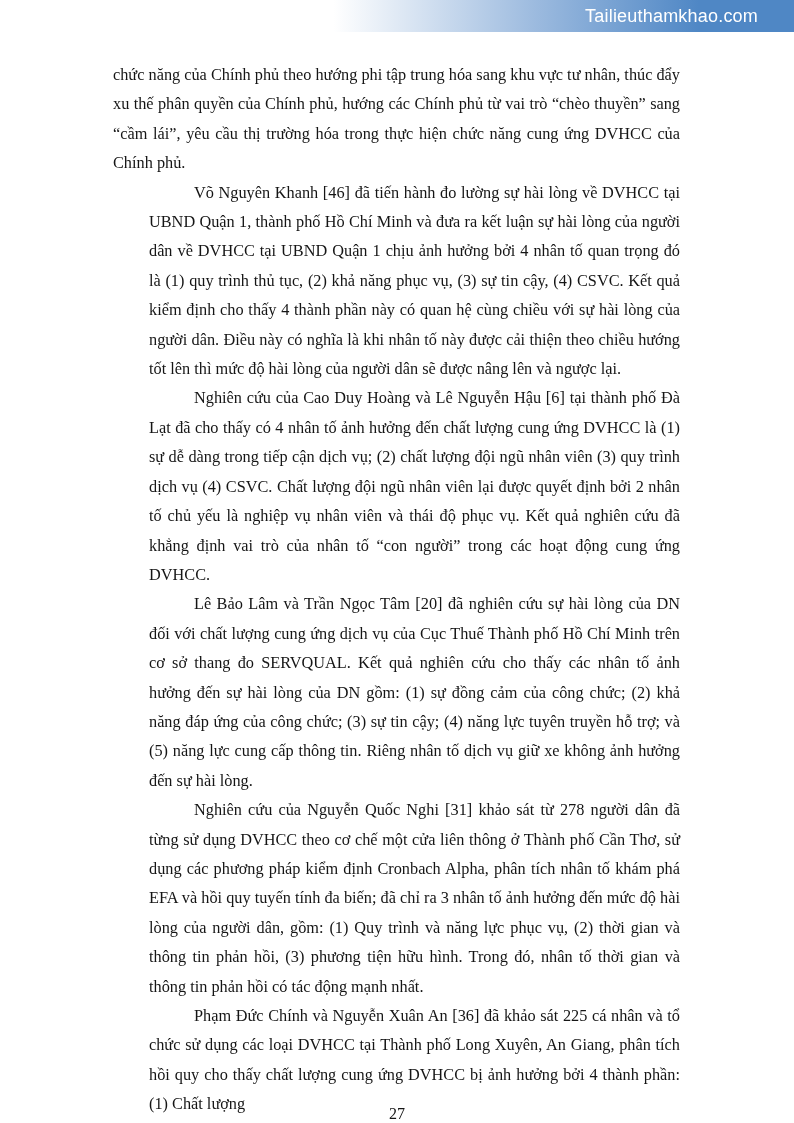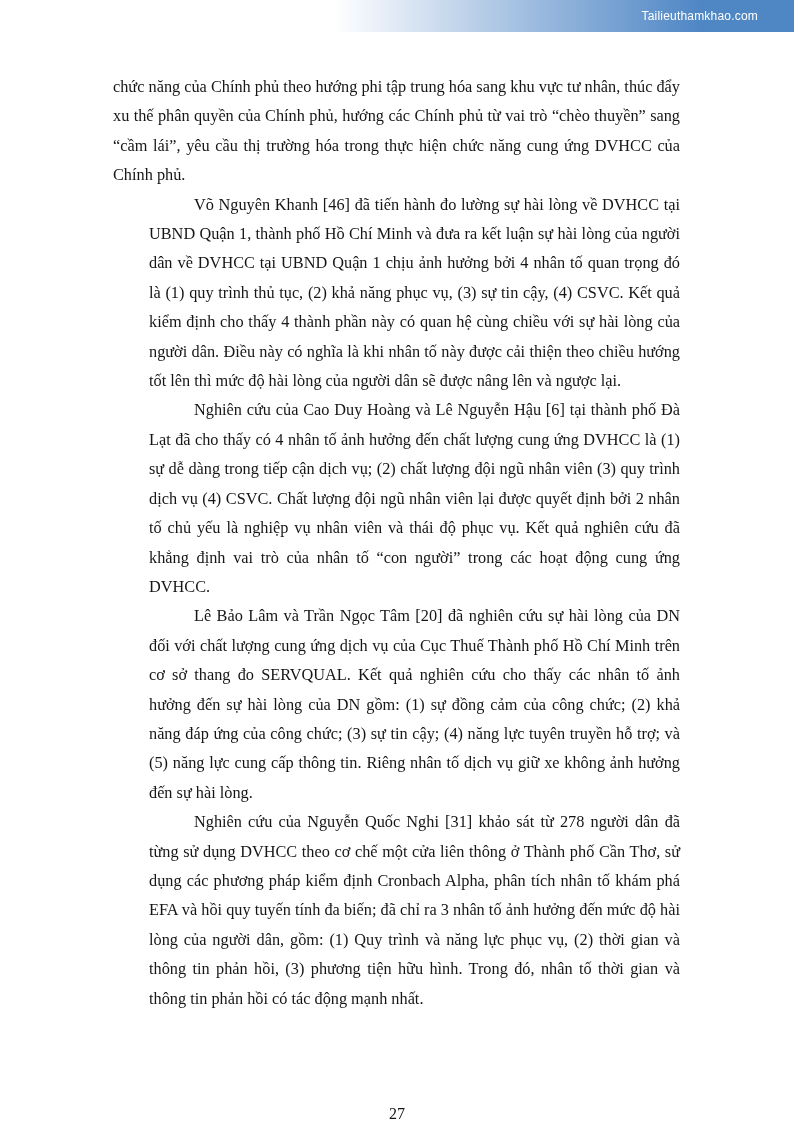--- a/index.html
+++ b/index.html
@@ -26,29 +26,29 @@
       var(--accent) 88%,
       var(--accent) 100%);
     display: flex;
     align-items: center;
     justify-content: flex-end;
     padding-right: 36px;
     box-sizing: border-box;
   }
   .watermark-text {
     font-family: "Liberation Sans", "DejaVu Sans", sans-serif;
-    font-size: 12px;
+    font-size: 18px;
     color: #ffffff;
     letter-spacing: 0.2px;
     margin-left: 44px;
   }
   .content {
     position: absolute;
     left: 113px;
-    top: 72px;
+    top: 60px;
     width: 567px;
     text-align: justify;
     font-size: 16.3px;
     line-height: 29.4px;
   }
   .para { margin: 0; }
   .para.indent { text-indent: 45px; margin-left: 36px; }
   .page-number {
     position: absolute;
     left: 0;
@@ -66,16 +66,17 @@
   <div class="watermark-banner">
     <span class="watermark-text">Tailieuthamkhao.com</span>
   </div>
 
   <div class="content">
       <p class="para">chức năng của Chính phủ theo hướng phi tập trung hóa sang khu vực tư nhân, thúc đẩy xu thế phân quyền của Chính phủ, hướng các Chính phủ từ vai trò “chèo thuyền” sang “cầm lái”, yêu cầu thị trường hóa trong thực hiện chức năng cung ứng DVHCC của Chính phủ.</p>
       <p class="para indent">Võ Nguyên Khanh [46] đã tiến hành đo lường sự hài lòng về DVHCC tại UBND Quận 1, thành phố Hồ Chí Minh và đưa ra kết luận sự hài lòng của người dân về DVHCC tại UBND Quận 1 chịu ảnh hưởng bởi 4 nhân tố quan trọng đó là (1) quy trình thủ tục, (2) khả năng phục vụ, (3) sự tin cậy, (4) CSVC. Kết quả kiểm định cho thấy 4 thành phần này có quan hệ cùng chiều với sự hài lòng của người dân. Điều này có nghĩa là khi nhân tố này được cải thiện theo chiều hướng tốt lên thì mức độ hài lòng của người dân sẽ được nâng lên và ngược lại.</p>
       <p class="para indent">Nghiên cứu của Cao Duy Hoàng và Lê Nguyễn Hậu [6] tại thành phố Đà Lạt đã cho thấy có 4 nhân tố ảnh hưởng đến chất lượng cung ứng DVHCC là (1) sự dễ dàng trong tiếp cận dịch vụ; (2) chất lượng đội ngũ nhân viên (3) quy trình dịch vụ (4) CSVC. Chất lượng đội ngũ nhân viên lại được quyết định bởi 2 nhân tố chủ yếu là nghiệp vụ nhân viên và thái độ phục vụ. Kết quả nghiên cứu đã khẳng định vai trò của nhân tố “con người” trong các hoạt động cung ứng DVHCC.</p>
       <p class="para indent">Lê Bảo Lâm và Trần Ngọc Tâm [20] đã nghiên cứu sự hài lòng của DN đối với chất lượng cung ứng dịch vụ của Cục Thuế Thành phố Hồ Chí Minh trên cơ sở thang đo SERVQUAL. Kết quả nghiên cứu cho thấy các nhân tố ảnh hưởng đến sự hài lòng của DN gồm: (1) sự đồng cảm của công chức; (2) khả năng đáp ứng của công chức; (3) sự tin cậy; (4) năng lực tuyên truyền hỗ trợ; và (5) năng lực cung cấp thông tin. Riêng nhân tố dịch vụ giữ xe không ảnh hưởng đến sự hài lòng.</p>
       <p class="para indent">Nghiên cứu của Nguyễn Quốc Nghi [31] khảo sát từ 278 người dân đã từng sử dụng DVHCC theo cơ chế một cửa liên thông ở Thành phố Cần Thơ, sử dụng các phương pháp kiểm định Cronbach Alpha, phân tích nhân tố khám phá EFA và hồi quy tuyến tính đa biến; đã chỉ ra 3 nhân tố ảnh hưởng đến mức độ hài lòng của người dân, gồm: (1) Quy trình và năng lực phục vụ, (2) thời gian và thông tin phản hồi, (3) phương tiện hữu hình. Trong đó, nhân tố thời gian và thông tin phản hồi có tác động mạnh nhất.</p>
+      <p class="para indent">Phạm Đức Chính và Nguyễn Xuân An [36] đã khảo sát 225 cá nhân và tổ chức sử dụng các loại DVHCC tại Thành phố Long Xuyên, An Giang, phân tích hồi quy cho thấy chất lượng cung ứng DVHCC bị ảnh hưởng bởi 4 thành phần: (1) Chất lượng</p>
     </div>
 
   <div class="page-number">27</div>
 </div>
 
 </body></html>

